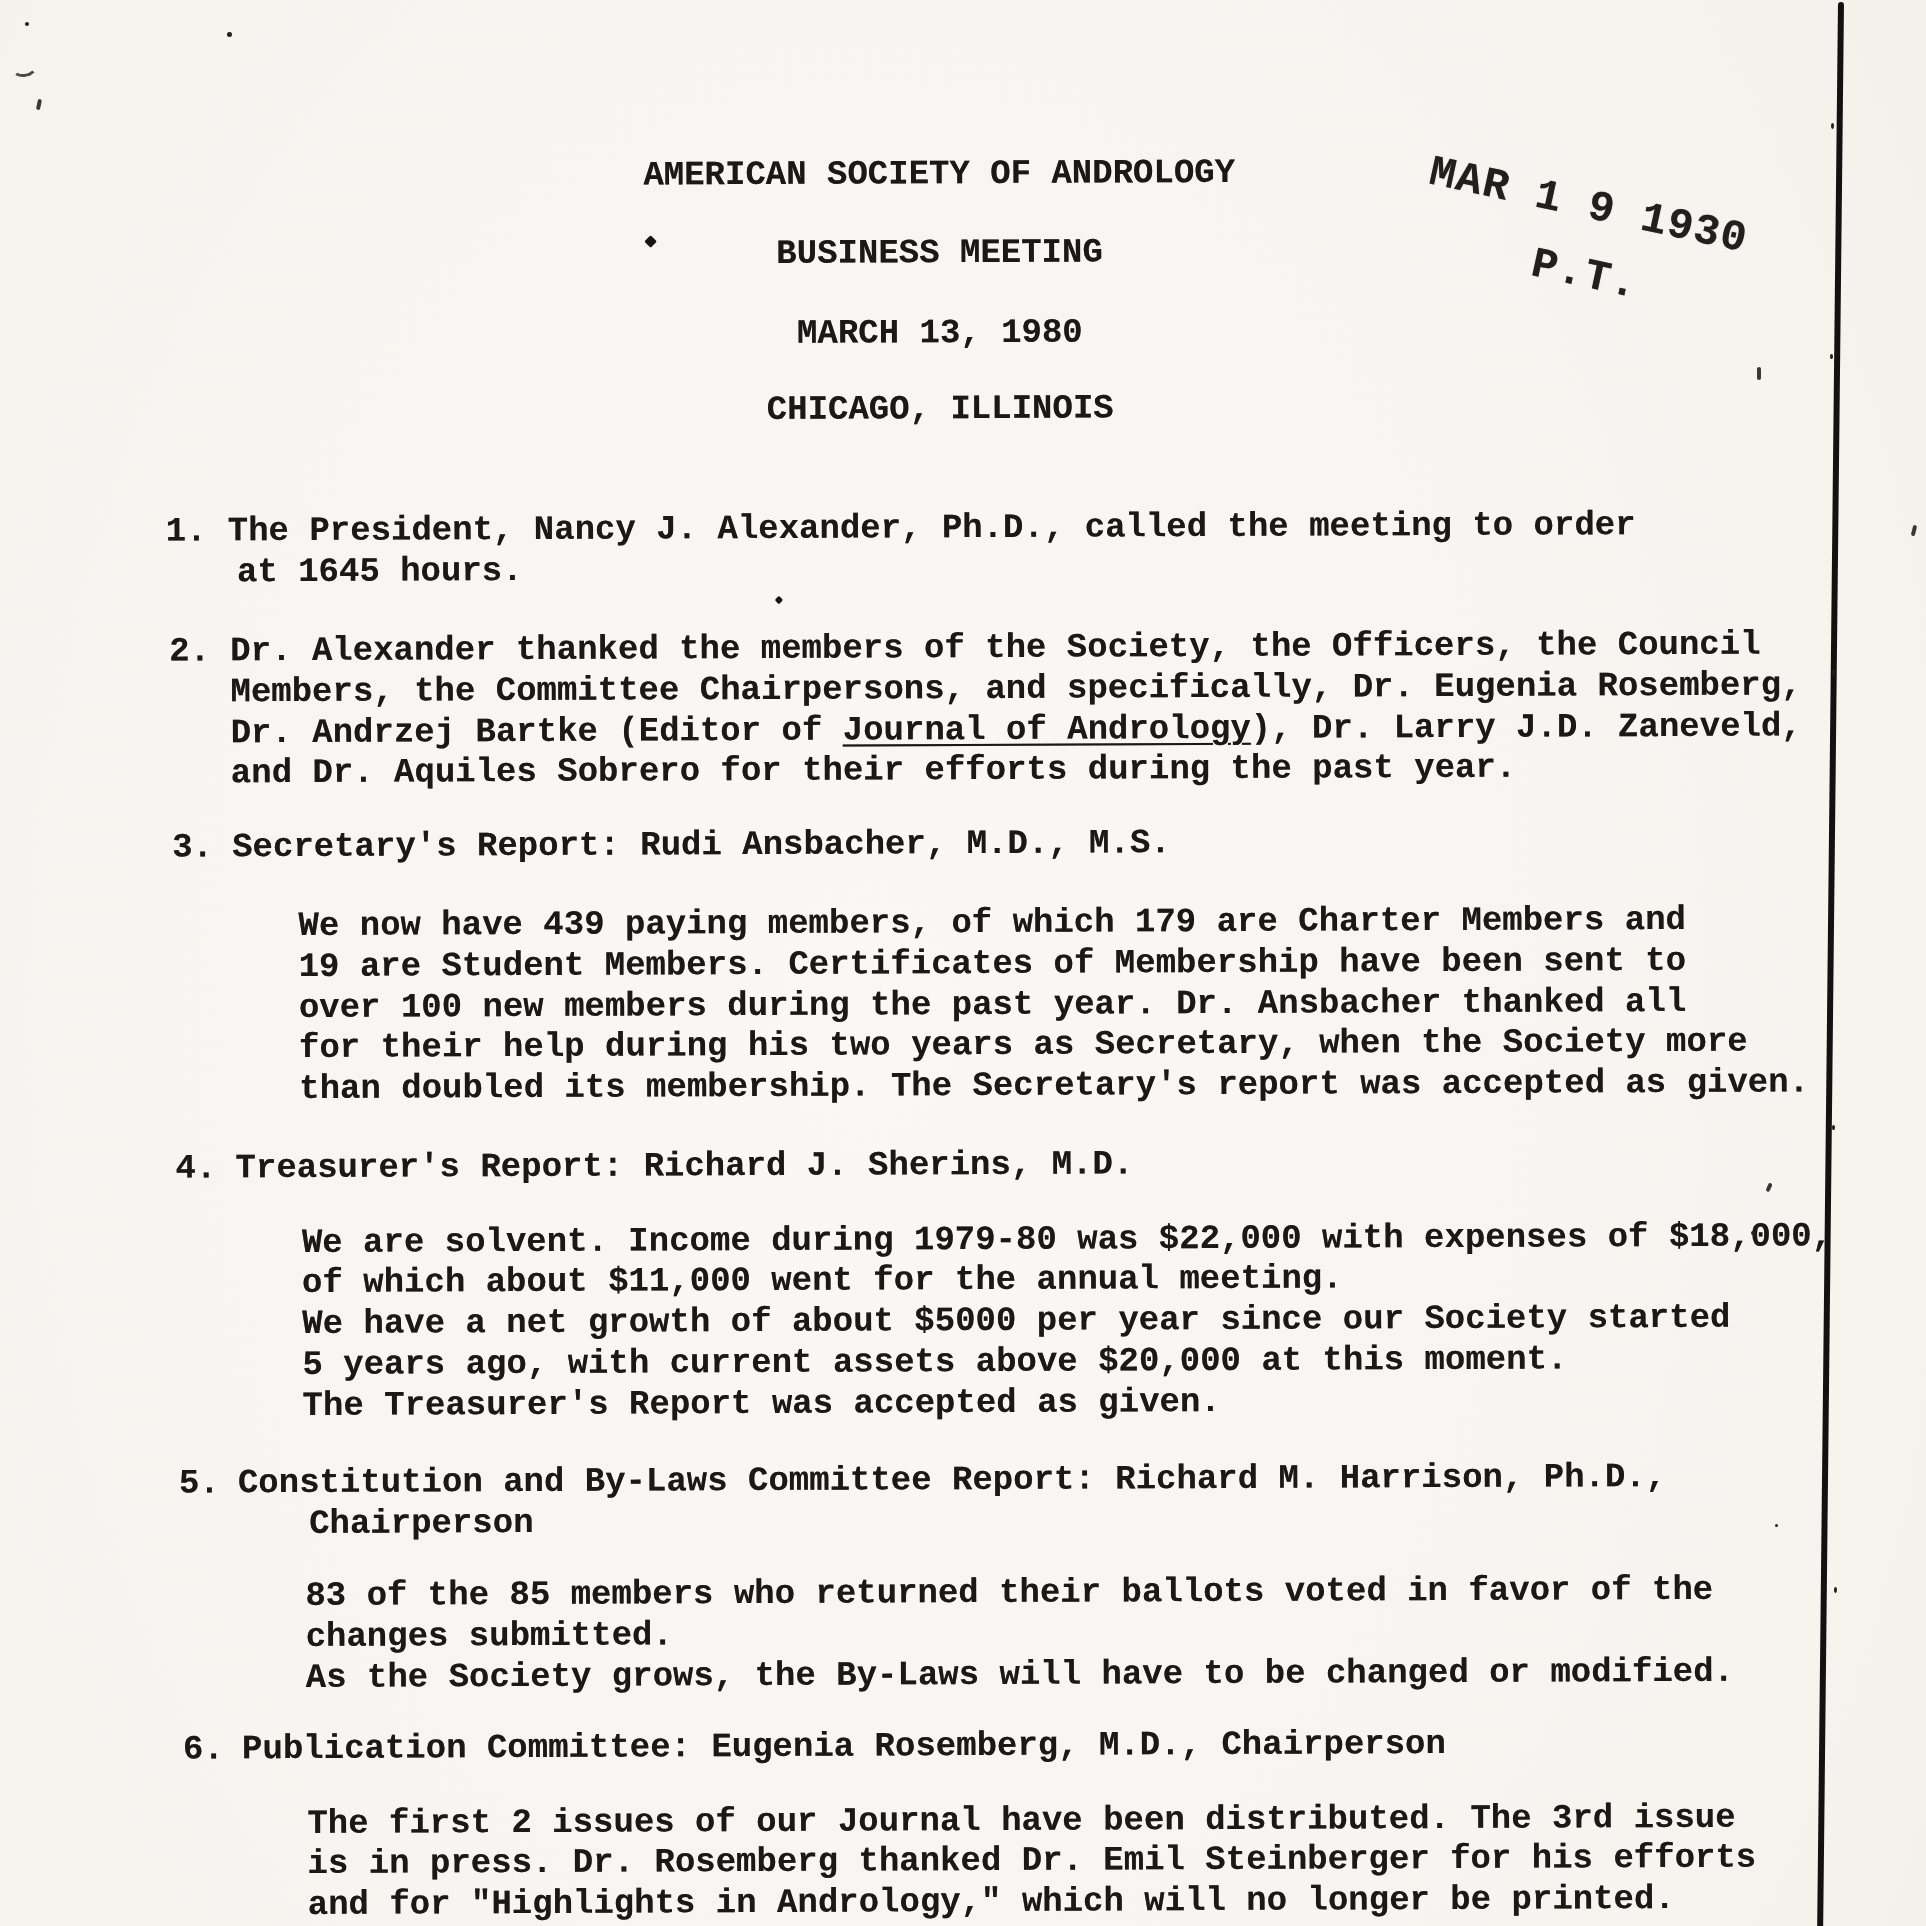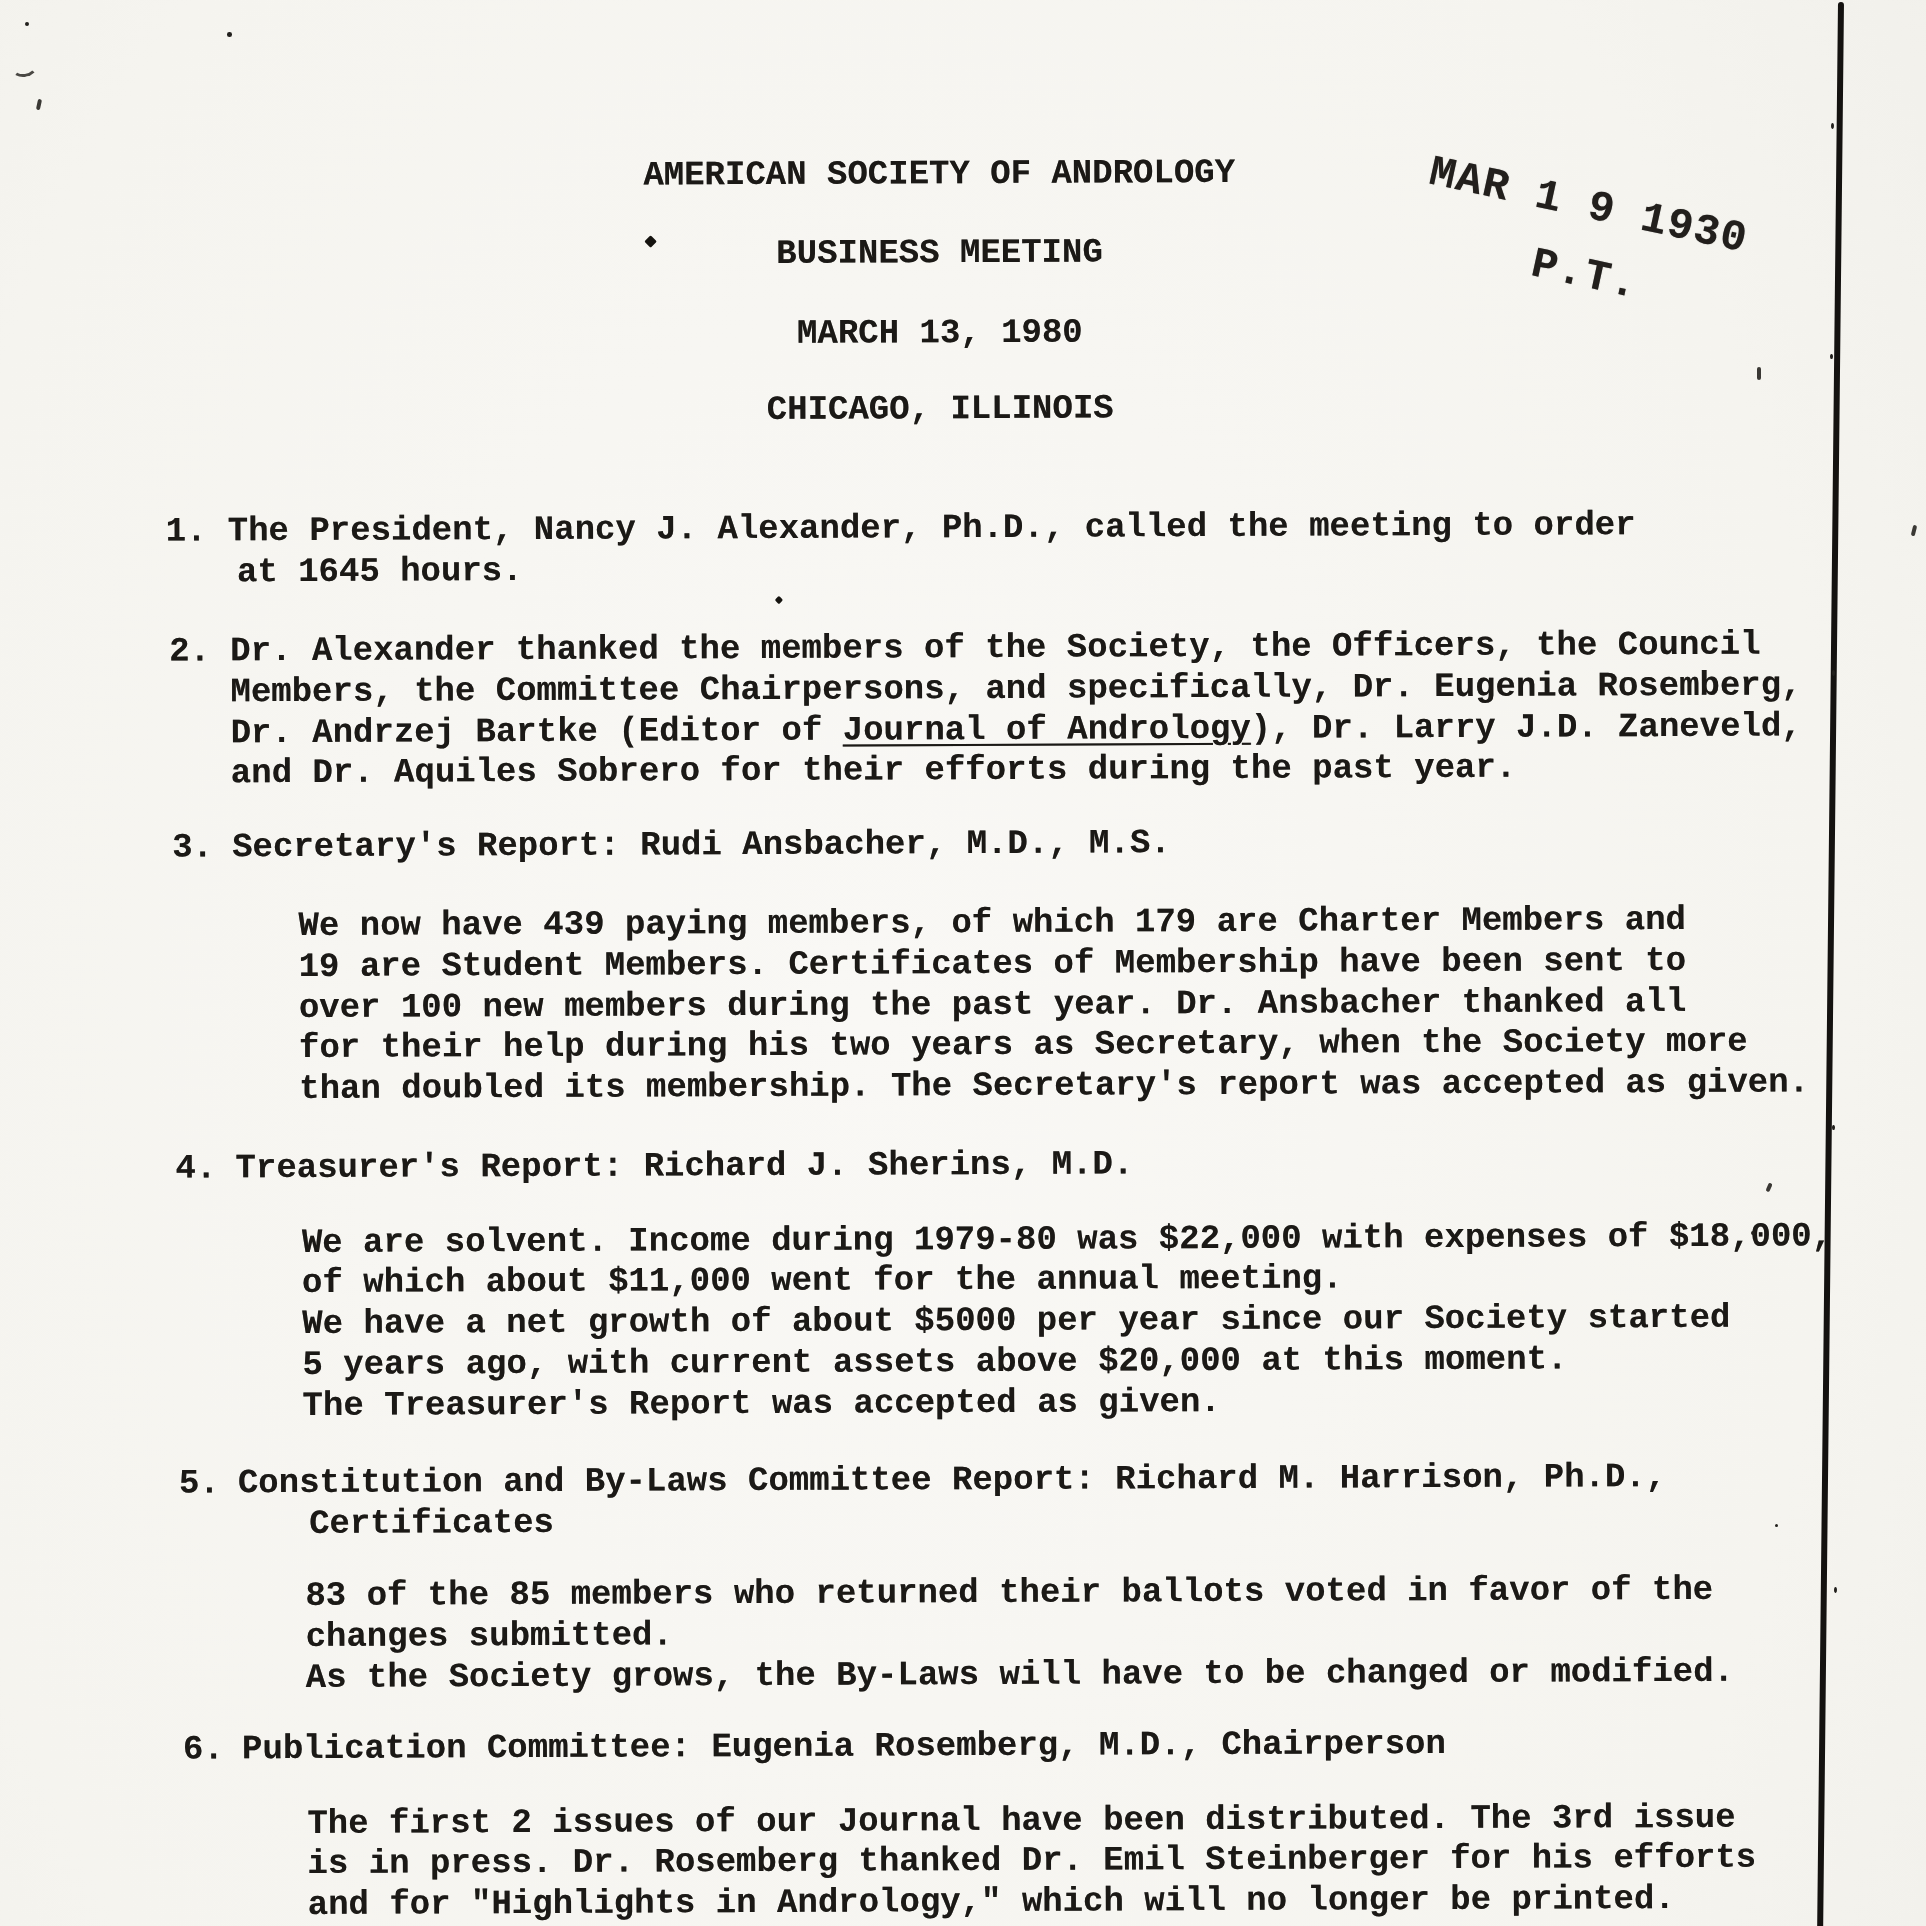--- a/index.html
+++ b/index.html
@@ -71,21 +71,21 @@
     <div class="t" style="left:176px;top:1145px">4.</div>
     <div class="t" style="left:236px;top:1145px">Treasurer's Report: Richard J. Sherins, M.D.</div>
     <div class="t" style="left:302px;top:1220px">We are solvent. Income during 1979-80 was $22,000 with expenses of $18,000,</div>
     <div class="t" style="left:302px;top:1260px">of which about $11,000 went for the annual meeting.</div>
     <div class="t" style="left:302px;top:1301px">We have a net growth of about $5000 per year since our Society started</div>
     <div class="t" style="left:302px;top:1342px">5 years ago, with current assets above $20,000 at this moment.</div>
     <div class="t" style="left:302px;top:1383px">The Treasurer's Report was accepted as given.</div>
 
     <div class="t" style="left:178px;top:1460px">5.</div>
     <div class="t" style="left:237px;top:1460px">Constitution and By-Laws Committee Report: Richard M. Harrison, Ph.D.,</div>
-    <div class="t" style="left:308px;top:1501px">Certificates</div>
+    <div class="t" style="left:308px;top:1501px">Chairperson</div>
     <div class="t" style="left:304px;top:1573px">83 of the 85 members who returned their ballots voted in favor of the</div>
     <div class="t" style="left:304px;top:1614px">changes submitted.</div>
     <div class="t" style="left:304px;top:1655px">As the Society grows, the By-Laws will have to be changed or modified.</div>
 
     <div class="t" style="left:181px;top:1726px">6.</div>
     <div class="t" style="left:240px;top:1726px">Publication Committee: Eugenia Rosemberg, M.D., Chairperson</div>
     <div class="t" style="left:305px;top:1801px">The first 2 issues of our Journal have been distributed. The 3rd issue</div>
     <div class="t" style="left:305px;top:1841px">is in press. Dr. Rosemberg thanked Dr. Emil Steinberger for his efforts</div>
     <div class="t" style="left:305px;top:1882px">and for "Highlights in Andrology," which will no longer be printed.</div>
 

